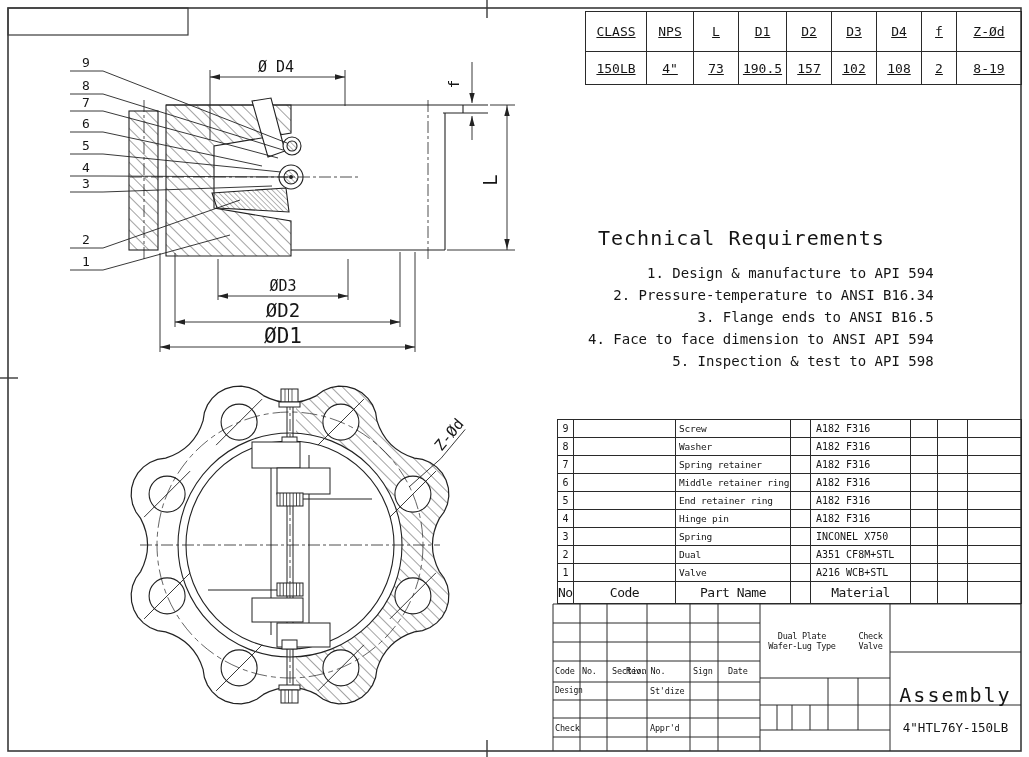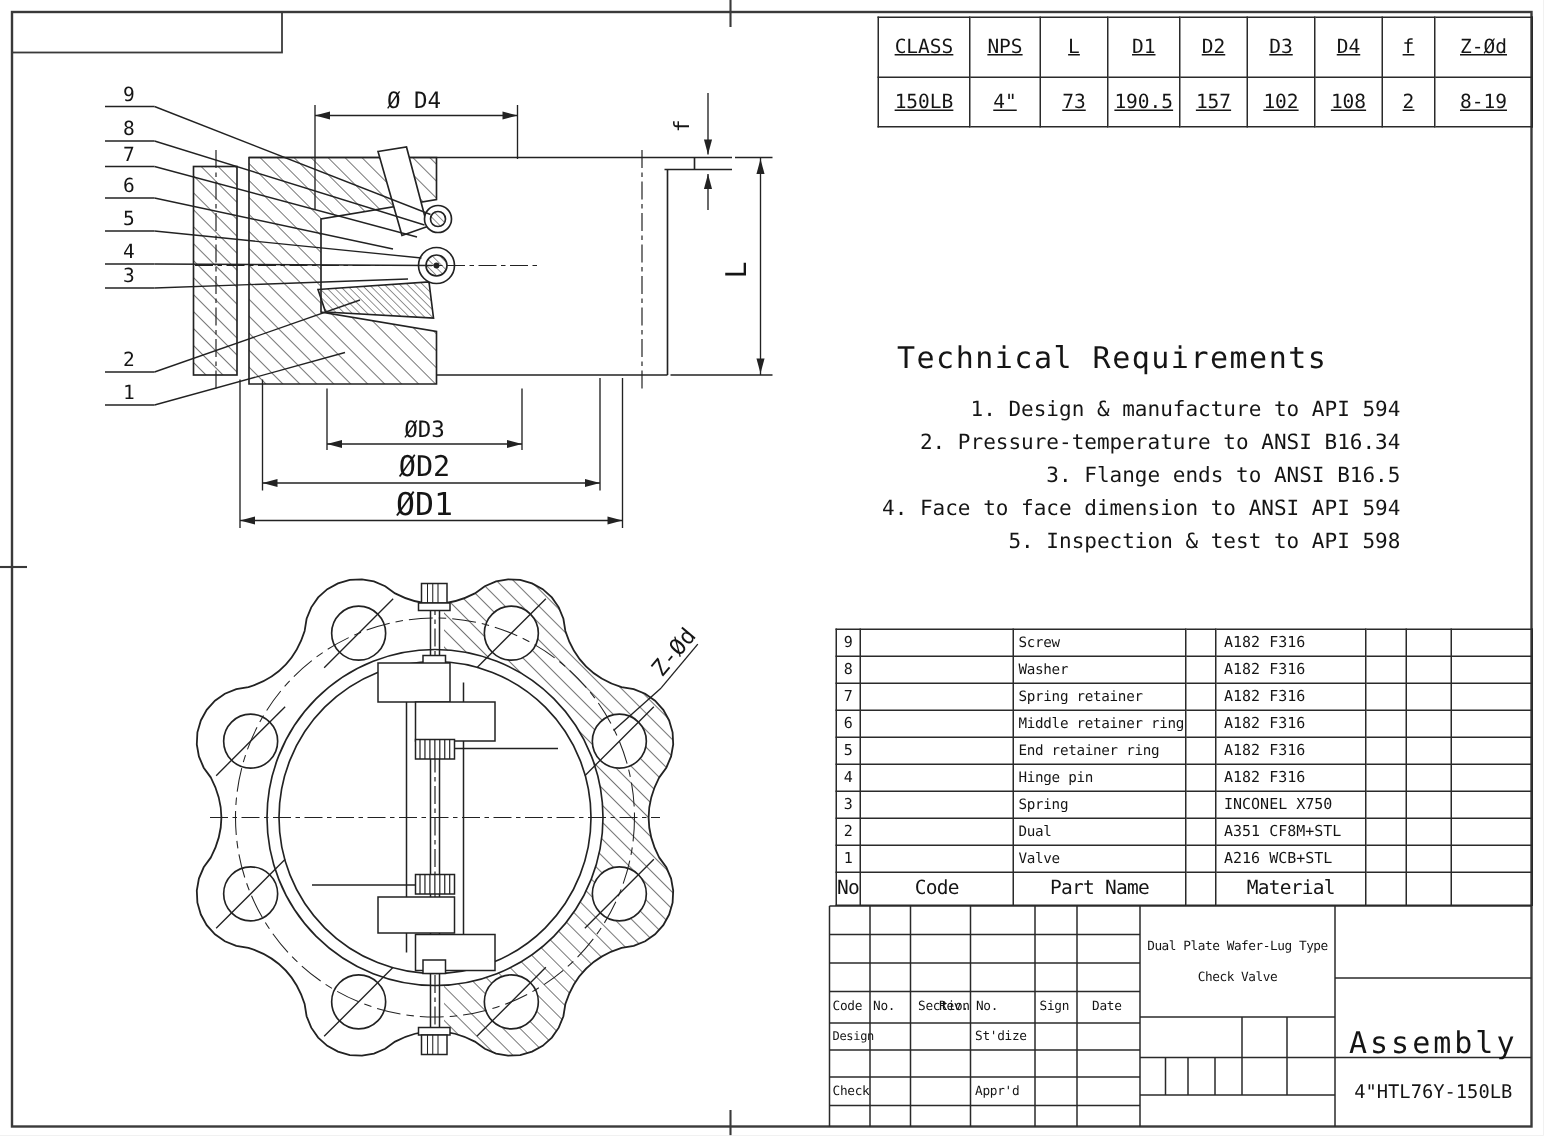--- a/index.html
+++ b/index.html
@@ -28,21 +28,21 @@
   .bom tr{height:18px;}
   .bom tr.hd{height:22px;}
   .bom td{font-size:10px;}
   .bom .c-no{text-align:center;font-size:10px;}
   .bom .c-nm{padding-left:3px;font-size:9.5px;letter-spacing:-.2px;}
   .bom .c-mt{padding-left:5px;font-size:10px;}
   .bom tr.hd td{font-size:13px;text-align:center;letter-spacing:-.5px;}
   
   .tbl{position:absolute;font-size:8.5px;line-height:1;letter-spacing:-.2px;}
   .tb-prod{left:762px;top:608px;width:126px;height:66px;position:absolute;display:flex;
-           flex-direction:column;align-items:center;justify-content:center;gap:11px;
+           align-items:center;justify-content:center;gap:11px;
            font-size:8.5px;letter-spacing:-.3px;text-align:center;}
   .tb-assy{left:890px;top:668px;width:131px;height:53px;position:absolute;display:flex;
            align-items:center;justify-content:center;font-size:20px;letter-spacing:2px;}
   .tb-model{left:890px;top:705px;width:131px;height:44px;position:absolute;display:flex;
             align-items:center;justify-content:center;font-size:12.5px;}
 </style>
 </head>
 <body>
 
 <div class="page">

